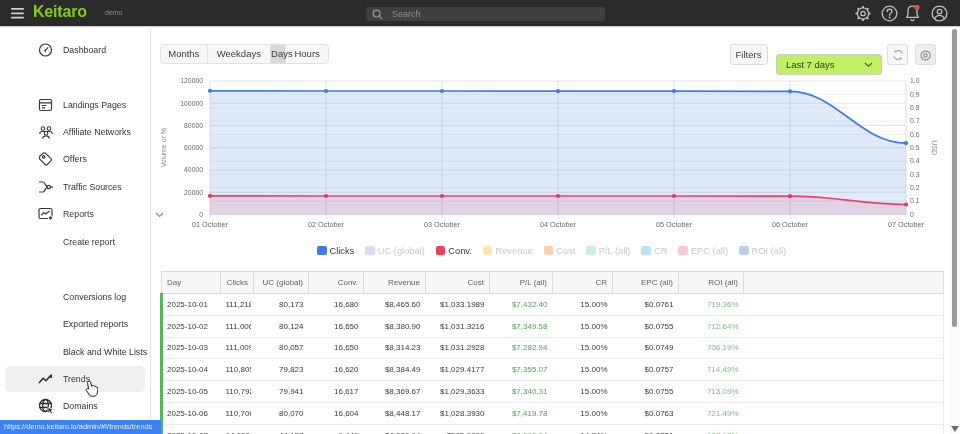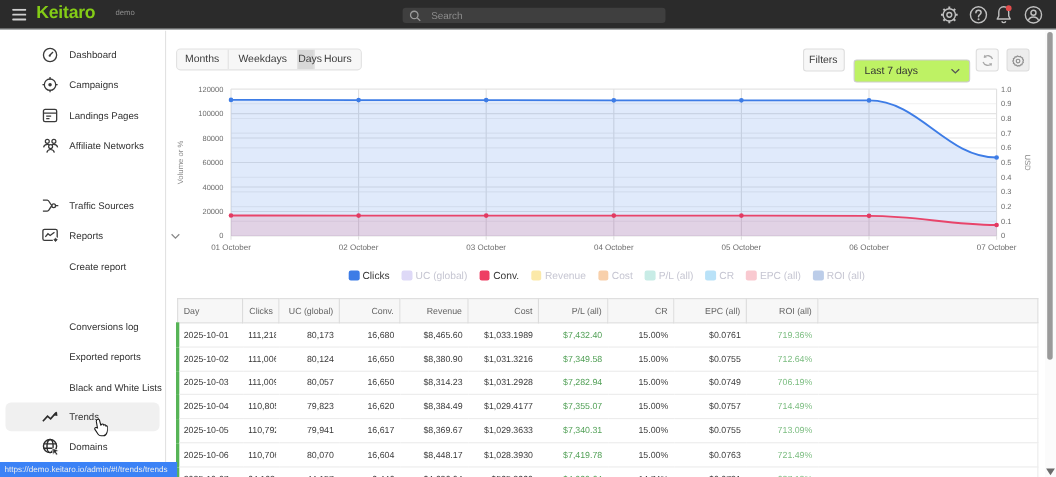--- a/index.html
+++ b/index.html
@@ -129,50 +129,49 @@
   <div class="mi" style="top:8.3px">
     <svg class="ic" width="15" height="15" viewBox="0 0 15 15">
         <g fill="none" stroke="#3a3a3a" stroke-width="1.2">
           <circle cx="7.5" cy="7.5" r="6"></circle>
           <path d="M7 8 L10.2 4.8"></path>
           <circle cx="7.2" cy="8.2" r="1" fill="#3a3a3a" stroke="none"></circle>
         </g>
       </svg>
     <div class="txt">Dashboard</div>
   </div>
-  <div class="mi" style="top:35.7px">
-    <svg class="ic" width="15" height="15" viewBox="0 0 15 15">
-        <g fill="none" stroke="#3a3a3a" stroke-width="1.2">
-          <circle cx="7.5" cy="7.5" r="5.2"></circle>
-          <circle cx="7.5" cy="7.5" r="1.6" fill="#3a3a3a" stroke="none"></circle>
-          <path d="M7.5 0.6 v2.2 M7.5 12.2 v2.2 M0.6 7.5 h2.2 M12.2 7.5 h2.2"></path>
-        </g>
-      </svg>
-    <div class="txt">Campaigns</div>
-  </div>
   <div class="mi" style="top:63.1px">
     <svg class="ic" width="15" height="15" viewBox="0 0 15 15">
         <g fill="none" stroke="#3a3a3a" stroke-width="1.2">
           <rect x="1.5" y="2" width="12" height="11" rx="1.5"></rect>
           <path d="M1.5 5.4 h12"></path>
           <path d="M4 8 h4.5 M4 10.4 h3"></path>
         </g>
       </svg>
     <div class="txt">Landings Pages</div>
   </div>
   <div class="mi" style="top:90.5px">
     <svg class="ic" width="16" height="15" viewBox="0 0 16 15">
         <g fill="none" stroke="#3a3a3a" stroke-width="1.1">
           <circle cx="5" cy="4" r="1.8"></circle>
           <circle cx="11" cy="4" r="1.8"></circle>
           <circle cx="8" cy="8.7" r="1.8"></circle>
           <path d="M1.6 9.5 C1.9 7.6 3.2 6.7 5 6.7 C5.8 6.7 6.5 6.9 7 7.2 M9 7.2 C9.5 6.9 10.2 6.7 11 6.7 C12.8 6.7 14.1 7.6 14.4 9.5 M4.6 14.2 C4.9 12.3 6.2 11.4 8 11.4 C9.8 11.4 11.1 12.3 11.4 14.2"></path>
         </g>
       </svg>
     <div class="txt">Affiliate Networks</div>
+  </div>
+  <div class="mi" style="top:117.9px">
+    <svg class="ic" width="15" height="15" viewBox="0 0 15 15">
+        <g fill="none" stroke="#3a3a3a" stroke-width="1.2">
+          <path d="M2 4.2 L5.8 1.6 C6.4 1.2 7.1 1.3 7.6 1.8 L13 7.2 C13.6 7.8 13.6 8.7 13 9.3 L9.3 13 C8.7 13.6 7.8 13.6 7.2 13 L1.8 7.6 C1.4 7.2 1.3 6.6 1.5 6.1 Z"></path>
+          <circle cx="5.6" cy="5.4" r="1.2"></circle>
+        </g>
+      </svg>
+    <div class="txt">Offers</div>
   </div>
   <div class="mi" style="top:145.3px">
     <svg class="ic" width="16" height="14" viewBox="0 0 16 14">
         <g fill="none" stroke="#3a3a3a" stroke-width="1.2">
           <path d="M1 2 L5 2 C7 2 7.5 6.5 9.5 6.8 M1 12 L5 12 C7 12 7.5 7.5 9.5 7.2"></path>
           <circle cx="10.8" cy="7" r="1.7"></circle>
           <path d="M12.5 7 H15"></path>
         </g>
       </svg>
     <div class="txt">Traffic Sources</div>

